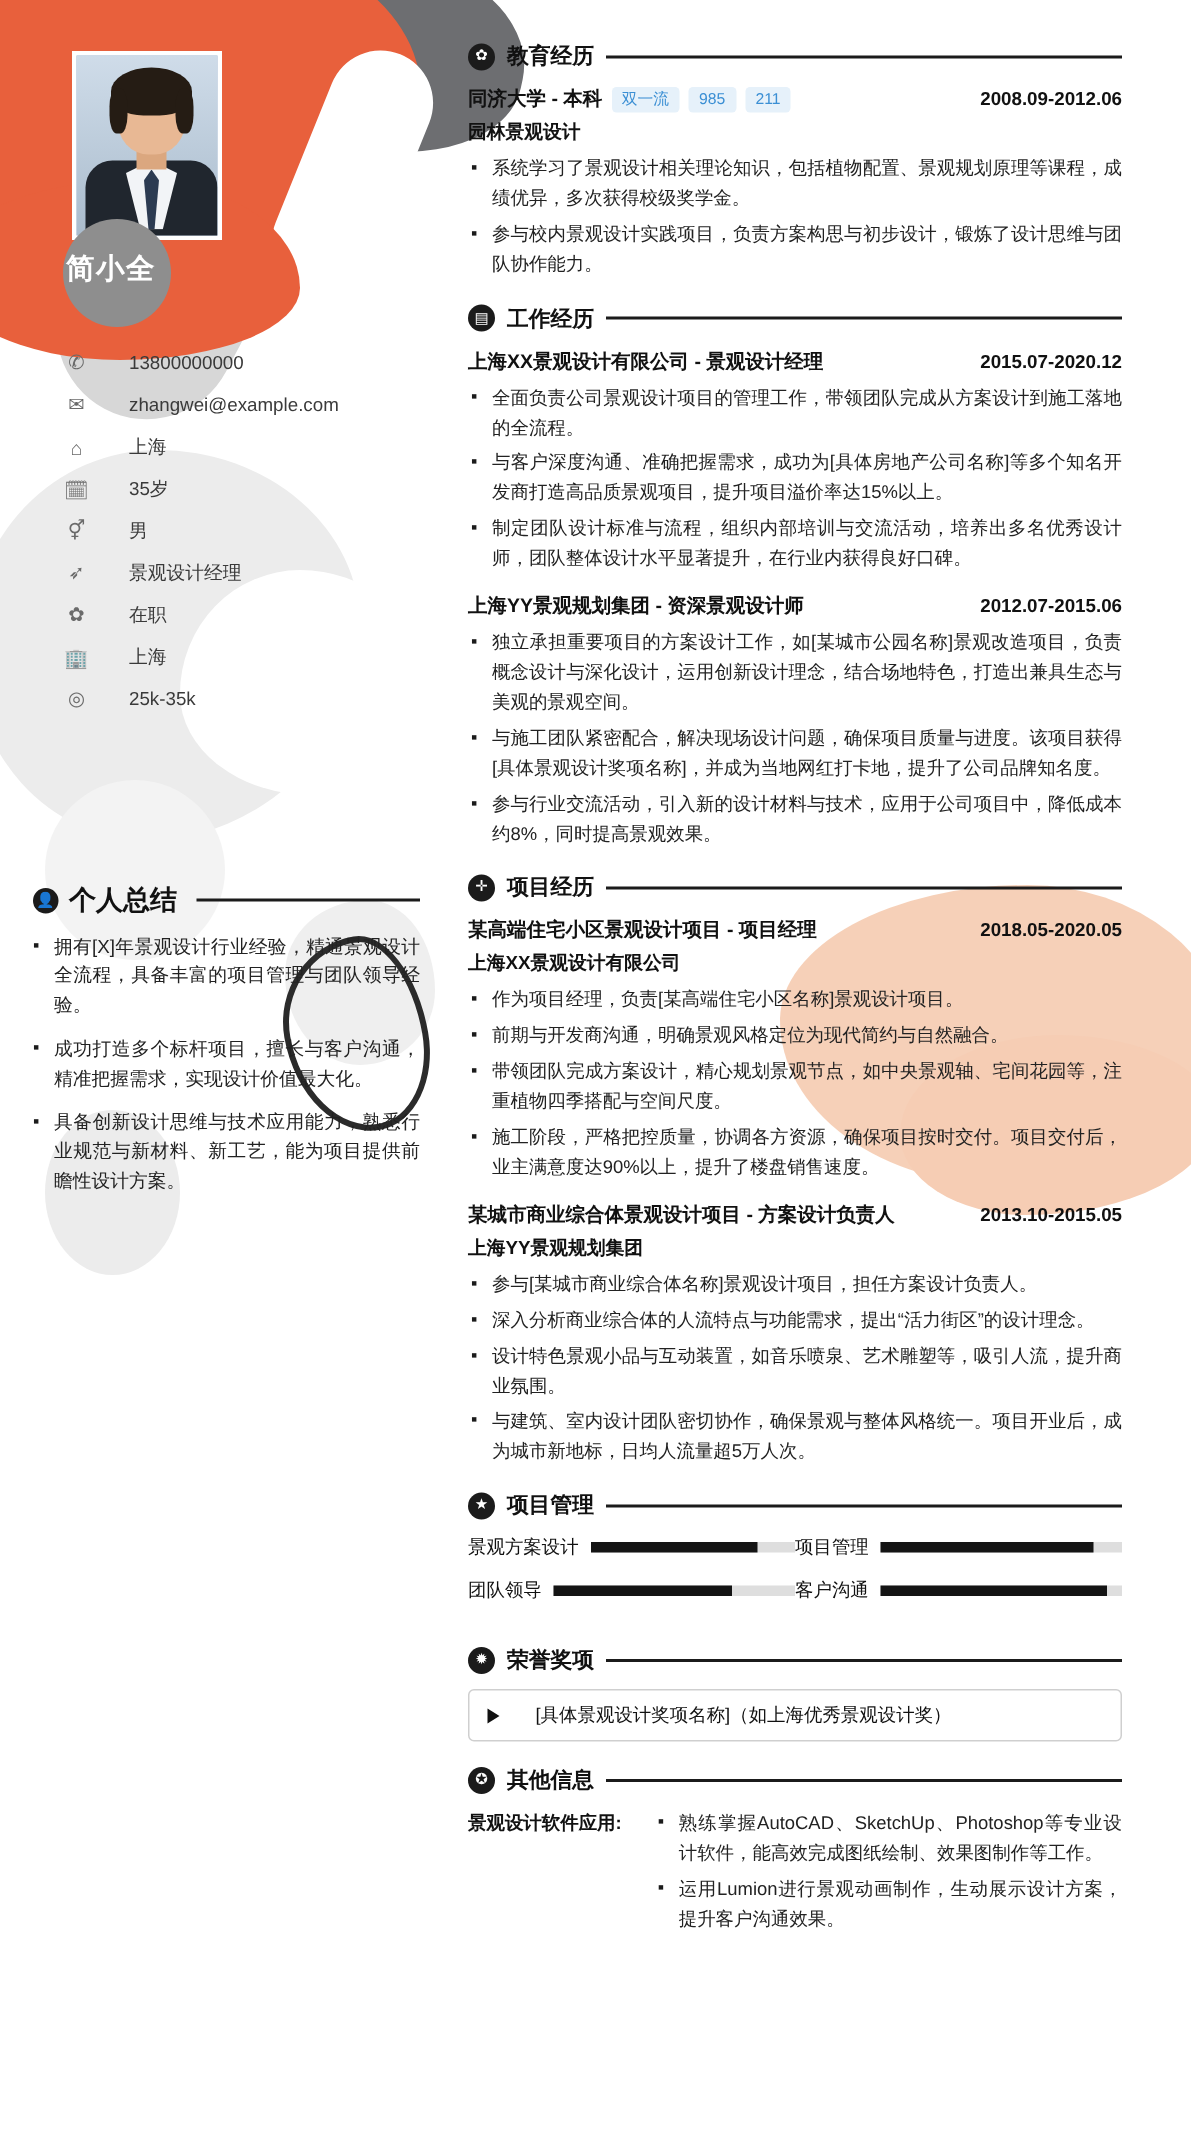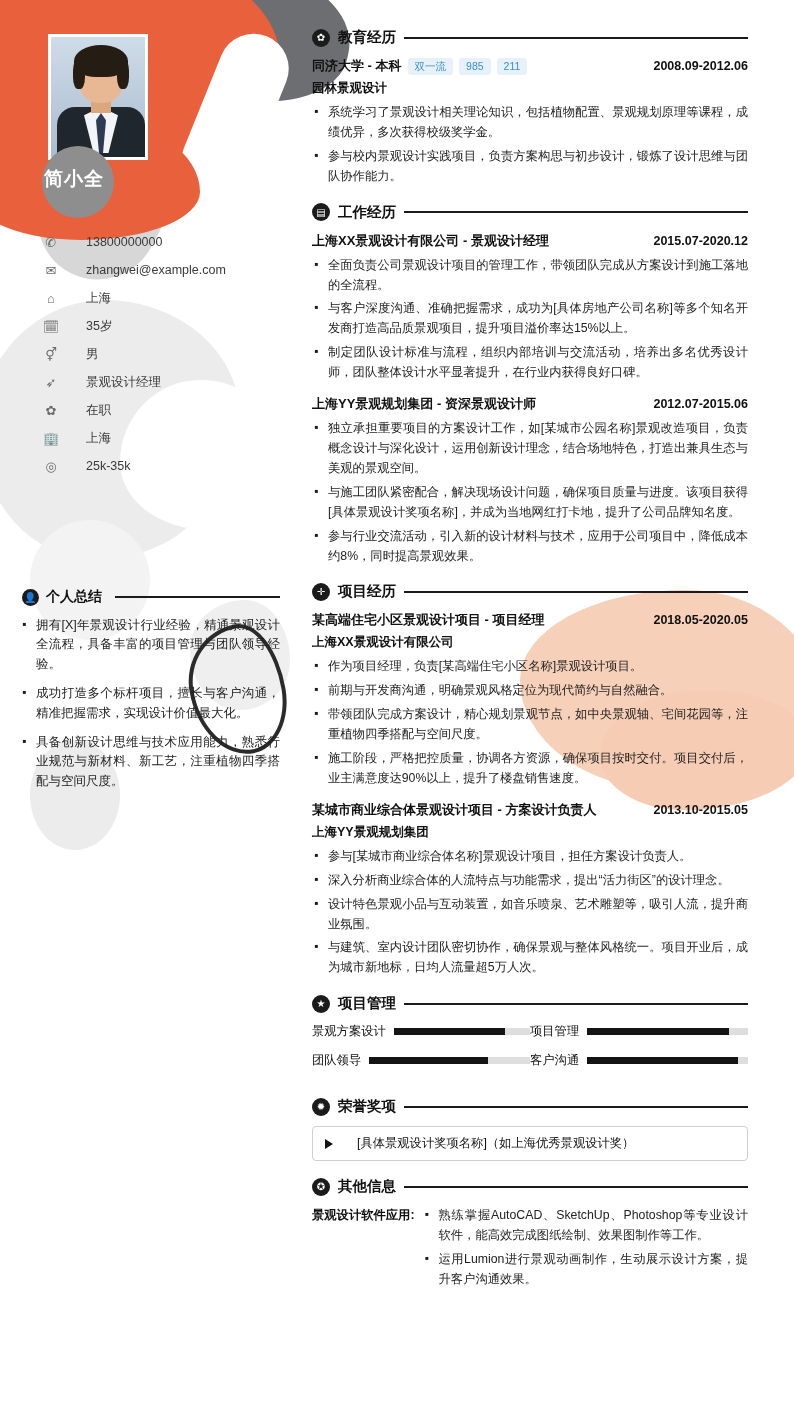--- a/index.html
+++ b/index.html
@@ -108,21 +108,21 @@
     color:#6a6a6a; font-size:13px;
   }
   .contact-row .val { white-space:nowrap;margin-left:16px; }
 
   #summary-block { position:absolute; left:22px; top:588px; width:258px; }
   .sec-head-left { display:flex; align-items:center; gap:7px; }
   .sec-head-left .badge {
     width:17px; height:17px; border-radius:50%; background:#1b1b1b; color:#fff;
     font-size:10px; display:flex; align-items:center; justify-content:center;
   }
-  .sec-head-left .title { font-size:14px; font-weight:700; color:#111; }
+  .sec-head-left .title { font-size:18px; font-weight:700; color:#111; }
   .sec-head-left .rule { flex:1; height:2px; background:#1b1b1b; margin-left:6px; }
   .sum-list { margin:10px 0 0 0; padding:0; list-style:none; }
   .sum-list li {
     position:relative; padding-left:14px; margin-bottom:10px;
     font-size:12.5px; line-height:1.55; color:#222; text-align:justify;
   }
   .sum-list li::before {
     content:"▪"; position:absolute; left:0; top:-1px; font-size:12px; color:#1b1b1b;
   }
 
@@ -169,21 +169,21 @@
 
   
   .honor-box {
     border:1px solid #cfcfcf; border-radius:4px; padding:8px 12px;
     display:flex; align-items:center; gap:24px; font-size:12.3px; color:#111;
     width:100%;
   }
   .tri { width:0;height:0;border-left:8px solid #111;border-top:5px solid transparent;border-bottom:5px solid transparent; }
 
   
-  .other-row { display:flex; gap:8px; }
+  .other-row { display:flex; gap:22px; }
   .other-label { font-size:12.3px; font-weight:700; color:#111; white-space:nowrap; padding-top:1px; }
   .other-list { flex:1; margin:0; padding:0; list-style:none; }
   .other-list li { position:relative; padding-left:16px; margin-bottom:4px; font-size:12.3px; line-height:1.62; color:#222; text-align:justify; }
   .other-list li::before { content:"▪"; position:absolute; left:2px; top:-1px; color:#1b1b1b; font-size:12px; }
 </style>
 </head>
 <body>
 
 <div class="deco" id="blob-grey-2"></div>
 <div class="deco" id="blob-grey-1"></div>
@@ -257,21 +257,21 @@
 
   <div id="summary-block">
     <div class="sec-head-left">
       <span class="badge">👤</span>
       <span class="title">个人总结</span>
       <span class="rule"></span>
     </div>
     <ul class="sum-list">
       <li>拥有[X]年景观设计行业经验，精通景观设计全流程，具备丰富的项目管理与团队领导经验。</li>
       <li>成功打造多个标杆项目，擅长与客户沟通，精准把握需求，实现设计价值最大化。</li>
-      <li>具备创新设计思维与技术应用能力，熟悉行业规范与新材料、新工艺，注重植物四季搭配与空间尺度。</li>
+      <li>具备创新设计思维与技术应用能力，熟悉行业规范与新材料、新工艺，能为项目提供前瞻性设计方案。</li>
     </ul>
   </div>
 </div>
 
 <div id="right-column">
 
   <div class="section">
     <div class="sec-head">
       <span class="badge">✿</span>
       <span class="title">教育经历</span>

